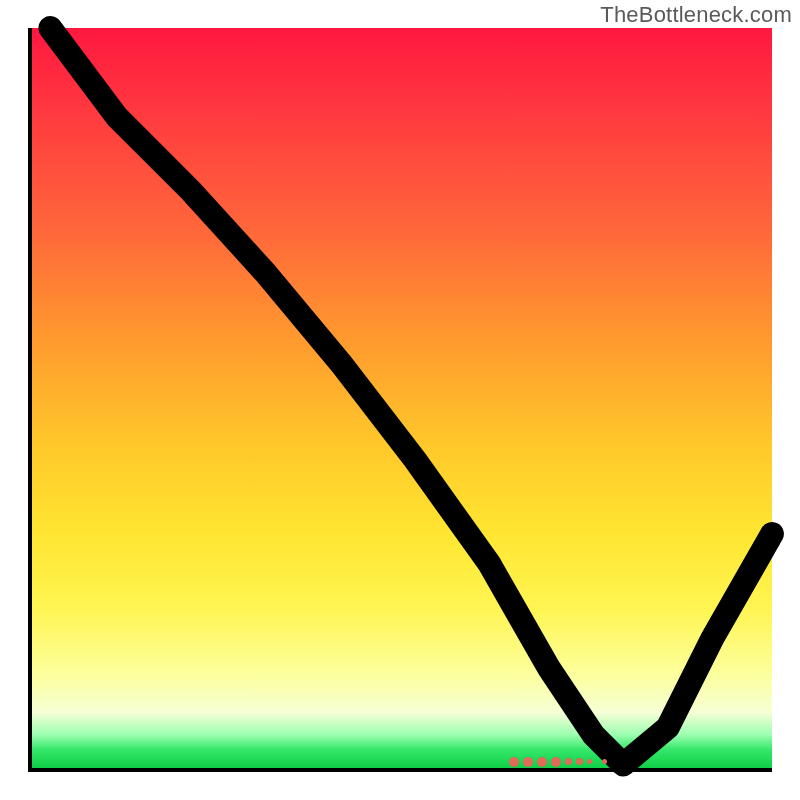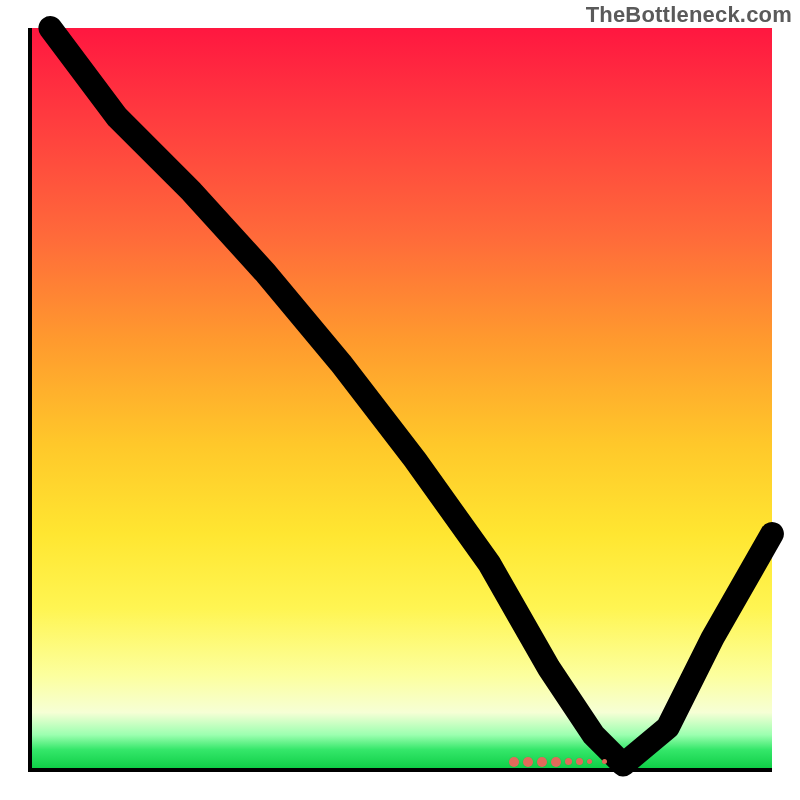--- a/index.html
+++ b/index.html
@@ -14,21 +14,21 @@
   .wrap {
     position: relative;
     width: 800px;
     height: 800px;
   }
   .attribution {
     position: absolute;
     top: 2px;
     right: 8px;
     font-size: 22px;
-    font-weight: 700;
+    font-weight: 400;
     color: #5a5a5a;
     letter-spacing: 0.2px;
   }
   .plot-area {
     position: absolute;
     left: 28px;
     top: 28px;
     width: 744px;   
     height: 744px;
   }

